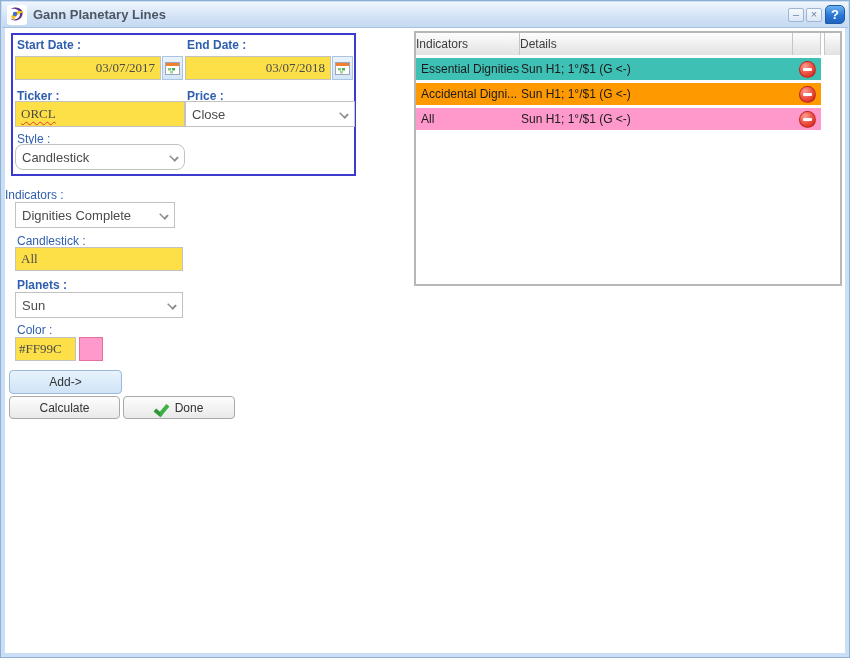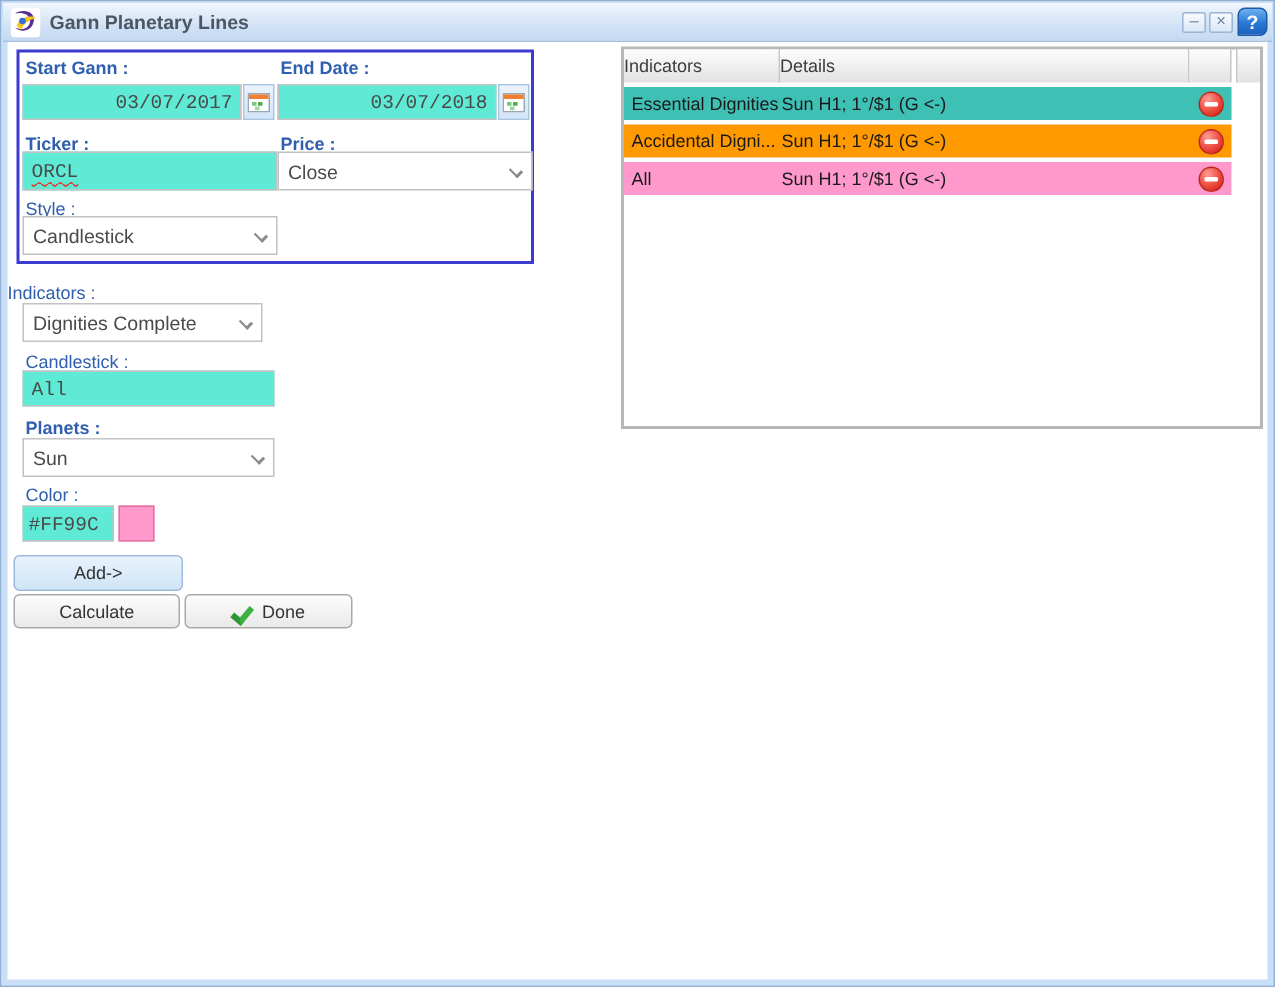--- a/index.html
+++ b/index.html
@@ -38,22 +38,22 @@
   .help-btn {
     position: absolute; left: 823px; top: 3px; width: 20px; height: 19px;
     background: linear-gradient(#6cb2ef, #2a78d4 55%, #1c63bd);
     border: 1px solid #1d5aa8; border-radius: 5px 5px 5px 1px;
     color: #fff; font-weight: bold; font-size: 13px; text-align: center; line-height: 18px;
   }
   
   .lbl { position: absolute; font-size: 12px; color: #2f5fae; }
   .lbl.b { font-weight: bold; }
   .tinput, .finput {
-    position: absolute; border: 1px solid #c2c2c2; background: #5eead4;
-    font-family: Liberation Mono, monospace; font-size: 13px; color: #4a4a4a;
+    position: absolute; border: 1px solid #c2c2c2; background: #fde047;
+    font-family: Liberation Serif, serif; font-size: 13px; color: #4a4a4a;
     padding: 0 5px;
   }
   .tinput { height: 24px; }
   .right { text-align: right; }
   .finput { display: flex; align-items: center; }
   .dropdown {
     position: absolute; border: 1px solid #c2c2c2; background: #fff;
     height: 26px; display: flex; align-items: center;
     font-size: 13px; color: #4a4a4a; padding: 0 6px; cursor: default;
   }
@@ -155,21 +155,21 @@
       <circle cx="8" cy="9" r="2.2" fill="#3a6fd8"></circle>
     </svg>
     <span class="title-text">Gann Planetary Lines</span>
     <div class="winbtn btn-min">–</div>
     <div class="winbtn btn-close">×</div>
     <div class="help-btn">?</div>
   </div>
 
   <div class="groupbox"></div>
 
-  <span class="lbl b" style="left:16px; top:37px;">Start Gann :</span>
+  <span class="lbl b" style="left:16px; top:37px;">Start Date :</span>
   <input class="tinput right" style="left: 14px; top: 55px; width: 146px;" value="03/07/2017">
   <div class="cal-btn" style="left:161px; top:55px;">
     <svg width="15" height="13" viewBox="0 0 15 13">
       <rect x="0.5" y="0.5" width="14" height="12" fill="#ffffff" stroke="#9aa7b8"></rect>
       <rect x="1" y="1" width="13" height="3" fill="#f08030"></rect>
       <rect x="3" y="6" width="3" height="2.5" fill="#7ec87e"></rect>
       <rect x="7" y="6" width="3" height="2.5" fill="#4caf50"></rect>
       <rect x="5" y="9" width="3" height="2.5" fill="#9ed89e"></rect>
     </svg>
   </div>
@@ -191,21 +191,21 @@
     <span class="squiggle">ORCL</span>
   </div>
 
   <span class="lbl b" style="left:186px; top:88px;">Price :</span>
   <div class="dropdown" style="left:184px; top:100px; width:170px;">
     <span>Close</span>
     <span class="chev"></span>
   </div>
 
   <span class="lbl" style="left:16px; top:131px;">Style :</span>
-  <div class="dropdown" style="left:14px; top:143px; width:170px;">
+  <div class="dropdown" style="left:14px; top:143px; width:170px;border-radius:8px;">
     <span>Candlestick</span>
     <span class="chev"></span>
   </div>
 
   <span class="lbl" style="left:4px; top:187px;">Indicators :</span>
   <div class="dropdown" style="left:14px; top:201px; width:160px;">
     <span>Dignities Complete</span>
     <span class="chev"></span>
   </div>
 

